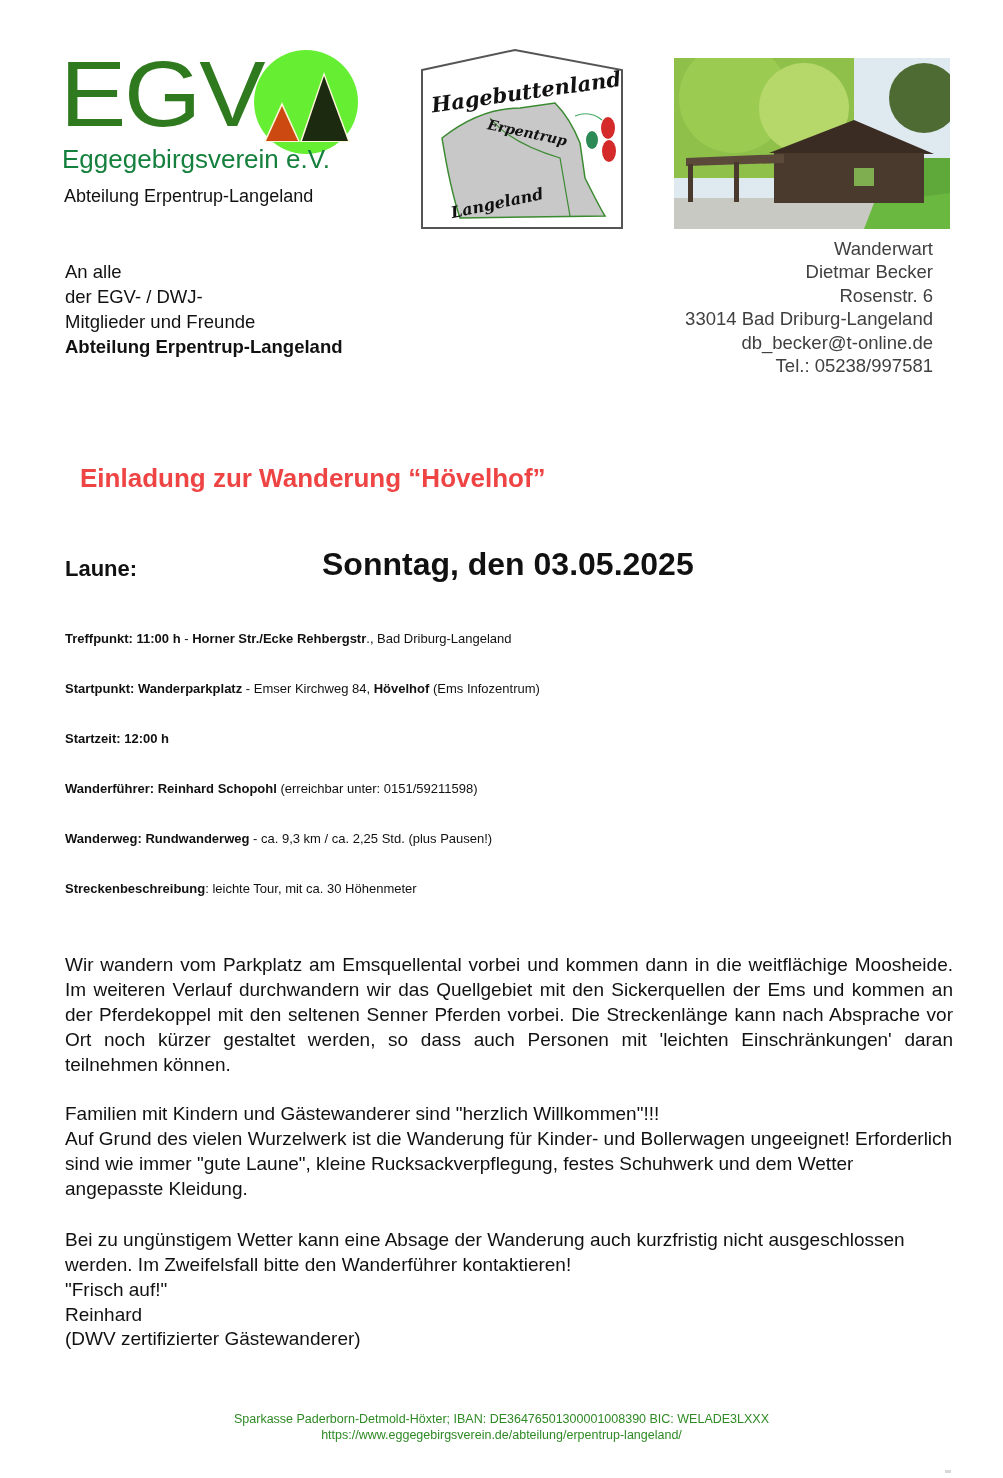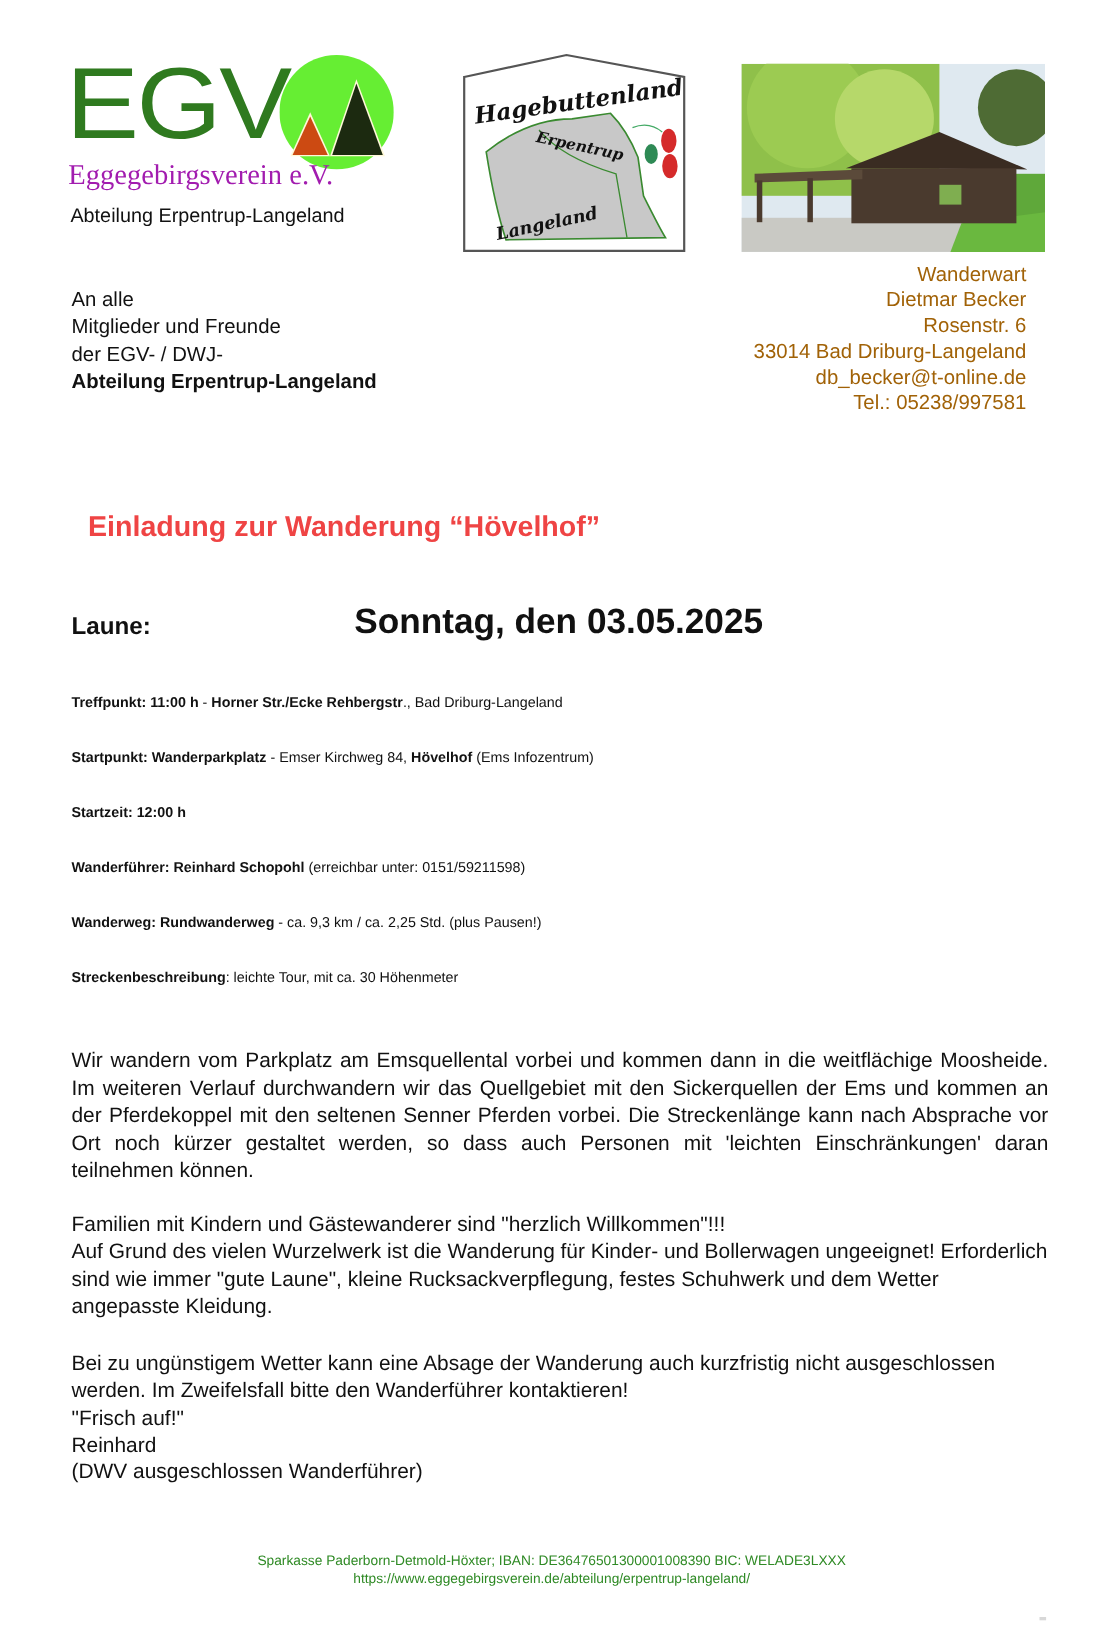--- a/index.html
+++ b/index.html
@@ -5,33 +5,33 @@
   html, body { margin: 0; padding: 0; background: #ffffff; }
   body { width: 1003px; height: 1478px; position: relative; overflow: hidden;
          font-family: "Liberation Sans", sans-serif; color: #111; }
   .abs { position: absolute; }
 
   
   #egv-logo { left: 60px; top: 48px; width: 305px; height: 160px; }
   #egv-letters { left: 0; top: 0; font-size: 92px; line-height: 92px; color: #2f7a1f;
                  letter-spacing: -2px; font-weight: normal; transform: scaleX(1.08); transform-origin: left top; }
   #egv-emblem { left: 194px; top: 2px; width: 104px; height: 104px; }
-  #egv-name { left: 2px; top: 97px; font-size: 26px; line-height: 28px; color: #a21caf; white-space: nowrap; font-family: Liberation Serif, serif; }
+  #egv-name { left: 2px; top: 97px; font-size: 26px; line-height: 28px; color: #15803d; white-space: nowrap; }
   #egv-dept { left: 4px; top: 138px; font-size: 18px; line-height: 20px; color: #111; white-space: nowrap; }
 
   
   #hb-logo { left: 420px; top: 48px; width: 205px; height: 182px; }
 
   
   #photo { left: 674px; top: 58px; width: 276px; height: 171px; overflow: hidden; }
 
   
   #recipient { left: 65px; top: 259px; font-size: 18.5px; line-height: 25px; }
   #recipient .b { font-weight: bold; }
-  #sender { right: 70px; top: 237px; text-align: right; font-size: 18.5px; line-height: 23.4px; color: #a16207; }
+  #sender { right: 70px; top: 237px; text-align: right; font-size: 18.5px; line-height: 23.4px; color: #404040; }
 
   
   #title { left: 80px; top: 463px; font-size: 26px; font-weight: bold; color: #ef4444; white-space: nowrap; }
 
   
   #when-label { left: 65px; top: 556px; font-size: 22px; font-weight: bold; }
   #when-value { left: 322px; top: 546px; font-size: 32px; font-weight: bold; white-space: nowrap; }
 
   
   .detail { position: absolute; left: 65px; font-size: 13px; line-height: 22px; white-space: nowrap; }
@@ -92,22 +92,22 @@
   <polygon points="95,95 180,62 260,96" fill="#3a2c22"></polygon>
   <rect x="100" y="95" width="150" height="50" fill="#4a3a2e"></rect>
   <polygon points="12,100 110,96 110,105 12,108" fill="#5b4a3a"></polygon>
   <rect x="14" y="106" width="5" height="38" fill="#4a3a2e"></rect>
   <rect x="60" y="104" width="5" height="40" fill="#4a3a2e"></rect>
   <rect x="180" y="110" width="20" height="18" fill="#7fae50"></rect>
 </svg>
 
 <div id="recipient" class="abs">
   <div>An alle</div>
+  <div>der EGV- / DWJ-</div>
   <div>Mitglieder und Freunde</div>
-  <div>der EGV- / DWJ-</div>
   <div class="b">Abteilung Erpentrup-Langeland</div>
 </div>
 
 <div id="sender" class="abs">
   <div>Wanderwart</div>
   <div>Dietmar Becker</div>
   <div>Rosenstr. 6</div>
   <div>33014 Bad Driburg-Langeland</div>
   <div>db_becker@t-online.de</div>
   <div>Tel.: 05238/997581</div>
@@ -140,21 +140,21 @@
 <div id="para1" class="para">Wir wandern vom Parkplatz am Emsquellental vorbei und kommen dann in die weitflächige Moosheide. Im weiteren Verlauf durchwandern wir das Quellgebiet mit den Sickerquellen der Ems und kommen an der Pferdekoppel mit den seltenen Senner Pferden vorbei. Die Streckenlänge kann nach Absprache vor Ort noch kürzer gestaltet werden, so dass auch Personen mit 'leichten Einschränkungen' daran teilnehmen können.</div>
 <div id="para2" class="para">
   <div>Familien mit Kindern und Gästewanderer sind "herzlich Willkommen"!!!</div>
   <div>Auf Grund des vielen Wurzelwerk ist die Wanderung für Kinder- und Bollerwagen ungeeignet! Erforderlich sind wie immer "gute Laune", kleine Rucksackverpflegung, festes Schuhwerk und dem Wetter angepasste Kleidung.</div>
 </div>
 <div id="para3" class="para">Bei zu ungünstigem Wetter kann eine Absage der Wanderung auch kurzfristig nicht ausgeschlossen werden. Im Zweifelsfall bitte den Wanderführer kontaktieren!</div>
 
 <div id="signoff" class="abs">
   <div>"Frisch auf!"</div>
   <div>Reinhard</div>
-  <div>(DWV ausgeschlossen Wanderführer)</div>
+  <div>(DWV zertifizierter Gästewanderer)</div>
 </div>
 
 <div id="footer" class="abs">
   <div>Sparkasse Paderborn-Detmold-Höxter; IBAN:  DE36476501300001008390 BIC: WELADE3LXXX</div>
   <div>https://www.eggegebirgsverein.de/abteilung/erpentrup-langeland/</div>
 </div>
 
 <div id="page-mark" class="abs"></div>
 
 </body></html>

